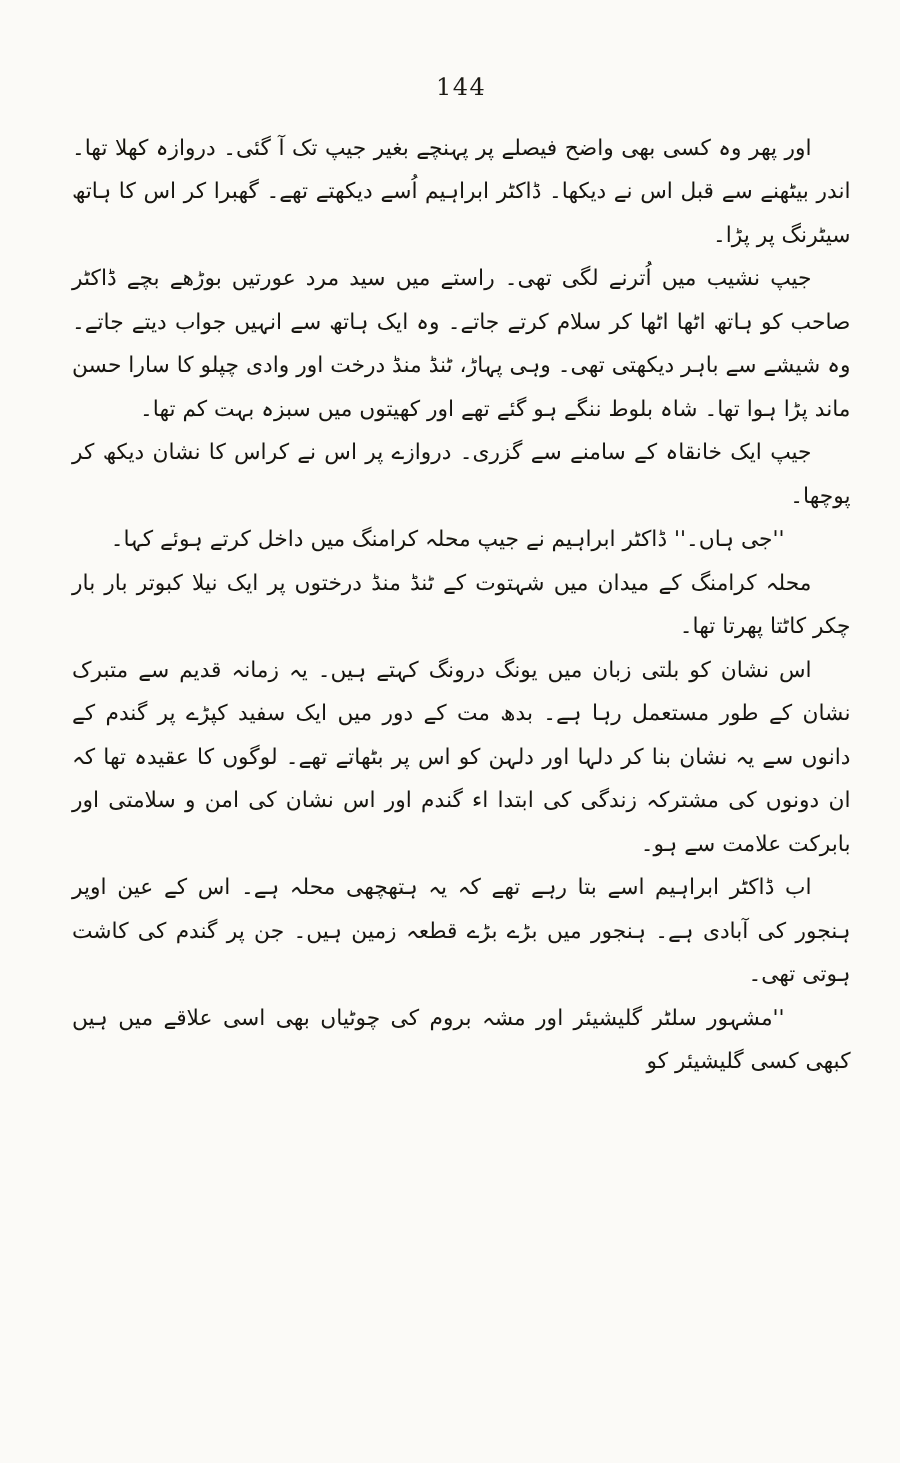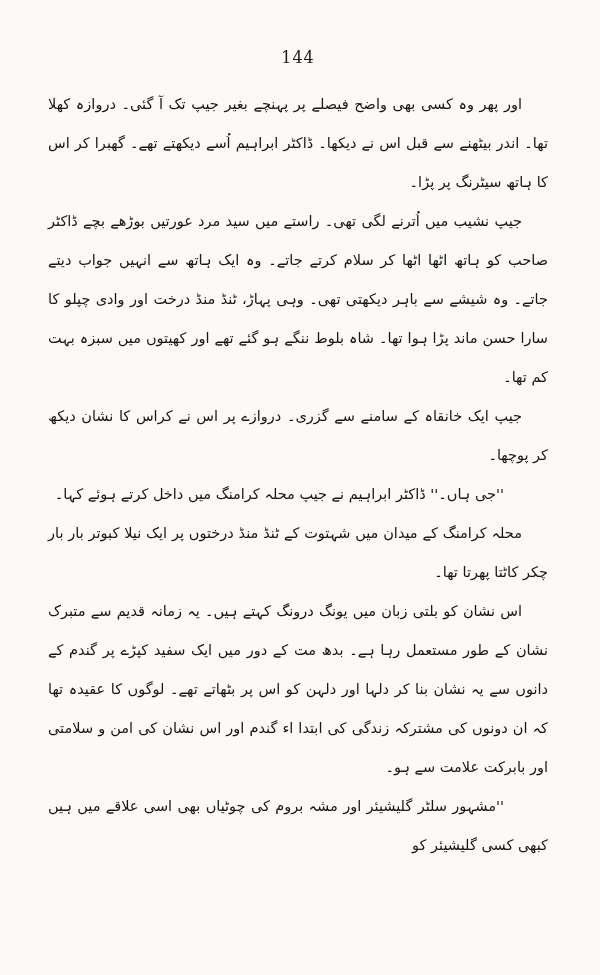--- a/index.html
+++ b/index.html
@@ -9,37 +9,37 @@
     font-family: "DejaVu Sans", sans-serif;
   }
   .scan-page {
     position: relative;
     width: 600px;
     height: 975px;
     margin: 0 auto;
     background: #fbfaf7;
     color: #17150f;
     box-sizing: border-box;
-    padding: 48px 52px 40px 48px;
+    padding: 48px 33px 40px 48px;
     overflow: hidden;
   }
   .page-number {
     text-align: center;
     font-size: 16px;
     letter-spacing: 1px;
     color: #1c1a14;
     margin-bottom: 18px;
     direction: ltr;
     font-family: "DejaVu Serif", serif;
   }
   .text-block {
     direction: rtl;
     text-align: justify;
     font-size: 14.5px;
-    line-height: 39px;
+    line-height: 29px;
   }
   .text-block p {
     margin: 0;
     text-indent: 26px;
   }
   .text-block p.dialogue {
     text-indent: 44px;
   }
 </style>
 </head>
@@ -48,15 +48,16 @@
 <div class="scan-page">
   <div class="page-number">144</div>
 
   <div class="text-block">
     <p>اور پھر وہ کسی بھی واضح فیصلے پر پہنچے بغیر جیپ تک آ گئی۔ دروازہ کھلا تھا۔ اندر بیٹھنے سے قبل اس نے دیکھا۔ ڈاکٹر ابراہیم اُسے دیکھتے تھے۔ گھبرا کر اس کا ہاتھ سیٹرنگ پر پڑا۔</p>
     <p>جیپ نشیب میں اُترنے لگی تھی۔ راستے میں سید مرد عورتیں بوڑھے بچے ڈاکٹر صاحب کو ہاتھ اٹھا اٹھا کر سلام کرتے جاتے۔ وہ ایک ہاتھ سے انہیں جواب دیتے جاتے۔ وہ شیشے سے باہر دیکھتی تھی۔ وہی پہاڑ، ٹنڈ منڈ درخت اور وادی چپلو کا سارا حسن ماند پڑا ہوا تھا۔ شاہ بلوط ننگے ہو گئے تھے اور کھیتوں میں سبزہ بہت کم تھا۔</p>
     <p>جیپ ایک خانقاہ کے سامنے سے گزری۔ دروازے پر اس نے کراس کا نشان دیکھ کر پوچھا۔</p>
     <p class="dialogue">''جی ہاں۔'' ڈاکٹر ابراہیم نے جیپ محلہ کرامنگ میں داخل کرتے ہوئے کہا۔</p>
     <p>محلہ کرامنگ کے میدان میں شہتوت کے ٹنڈ منڈ درختوں پر ایک نیلا کبوتر بار بار چکر کاٹتا پھرتا تھا۔</p>
     <p>اس نشان کو بلتی زبان میں یونگ درونگ کہتے ہیں۔ یہ زمانہ قدیم سے متبرک نشان کے طور مستعمل رہا ہے۔ بدھ مت کے دور میں ایک سفید کپڑے پر گندم کے دانوں سے یہ نشان بنا کر دلہا اور دلہن کو اس پر بٹھاتے تھے۔ لوگوں کا عقیدہ تھا کہ ان دونوں کی مشترکہ زندگی کی ابتدا اء گندم اور اس نشان کی امن و سلامتی اور بابرکت علامت سے ہو۔</p>
+    <p>اب ڈاکٹر ابراہیم اسے بتا رہے تھے کہ یہ ہتھچھی محلہ ہے۔ اس کے عین اوپر ہنجور کی آبادی ہے۔ ہنجور میں بڑے بڑے قطعہ زمین ہیں۔ جن پر گندم کی کاشت ہوتی تھی۔</p>
     <p class="dialogue">''مشہور سلٹر گلیشیئر اور مشہ بروم کی چوٹیاں بھی اسی علاقے میں ہیں کبھی کسی گلیشیئر کو</p>
   </div>
 </div>
 
 </body></html>

